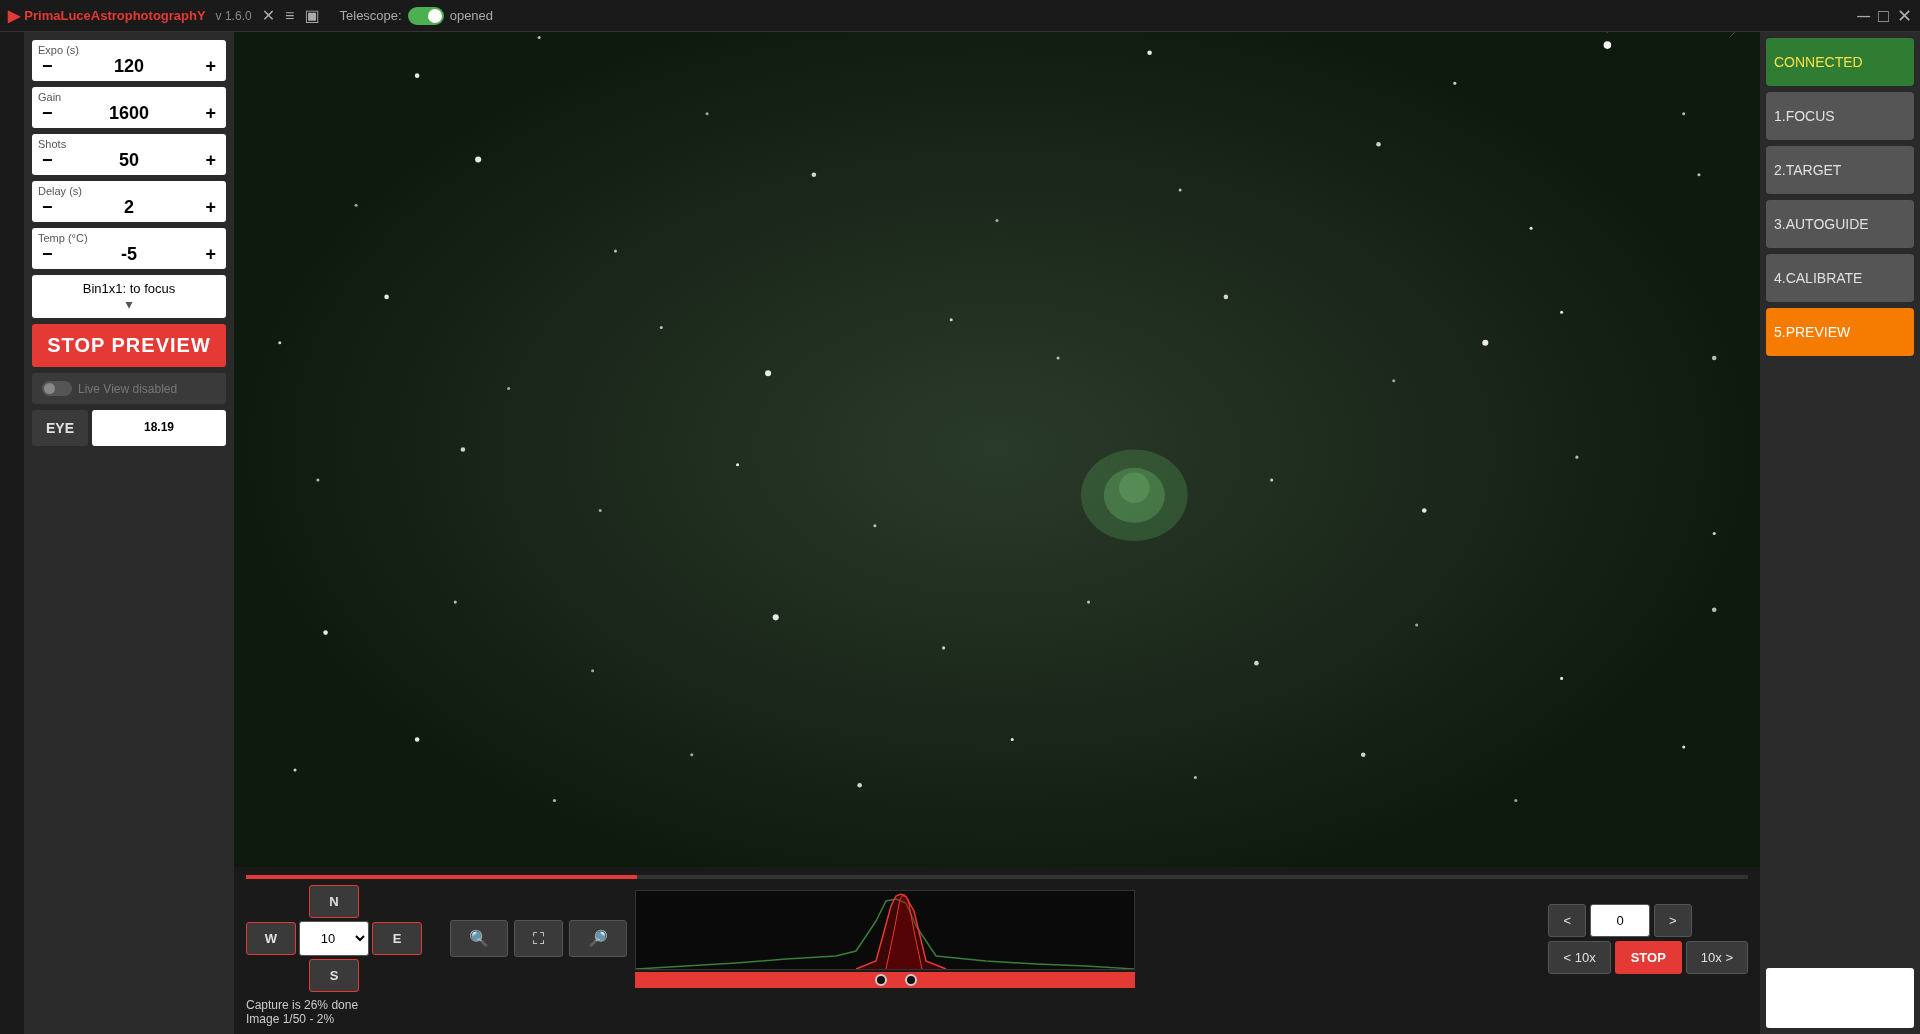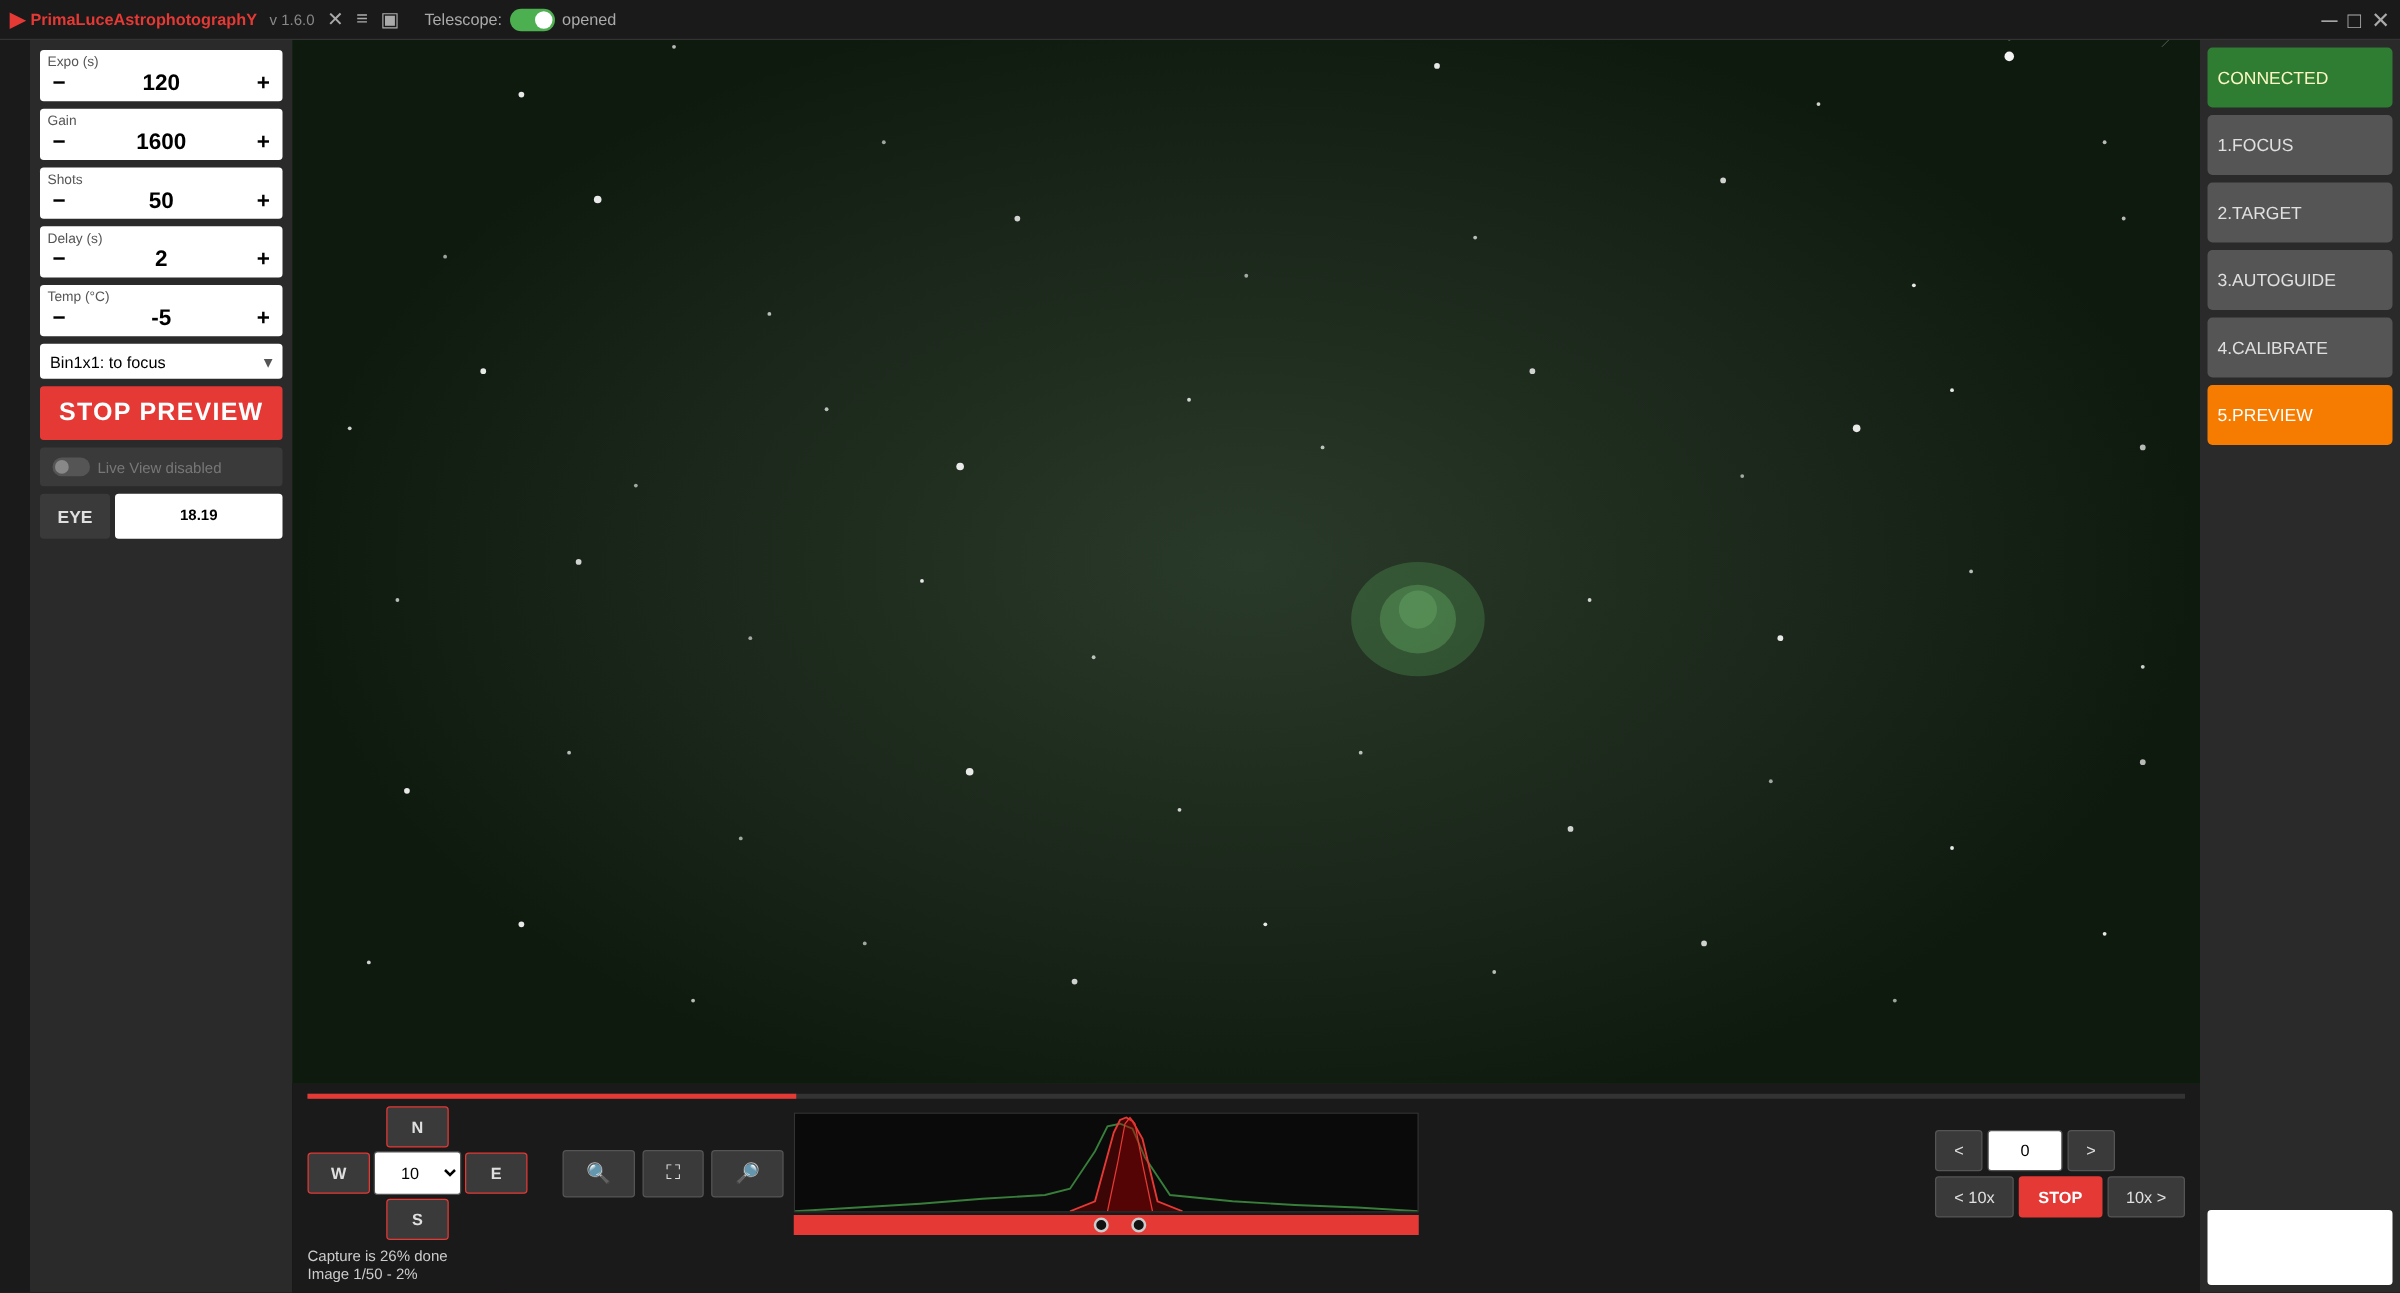--- a/index.html
+++ b/index.html
@@ -138,20 +138,21 @@
     
     .dropdown-row {
       background: #fff;
       color: #000;
       border-radius: 3px;
       padding: 6px 8px;
       display: flex;
       align-items: center;
       justify-content: space-between;
       cursor: pointer;
+      flex-direction: column;
     }
     .dropdown-arrow {
       font-size: 14px;
       color: #555;
     }
 
     
     .stop-preview-btn {
       background: #e53935;
       color: white;
@@ -410,21 +411,21 @@
       border: none;
       color: #e0e0e0;
       padding: 16px 8px;
       border-radius: 4px;
       font-size: 14px;
       cursor: pointer;
       text-align: left;
     }
     .right-panel-btn.connected {
       background: #2e7d32;
-      color: #fef9c3;
+      color: #fde047;
     }
     .right-panel-btn.active-orange {
       background: #f57c00;
       color: white;
     }
     .right-panel-spacer {
       flex: 1;
     }
     .right-panel-white-box {
       background: #fff;

